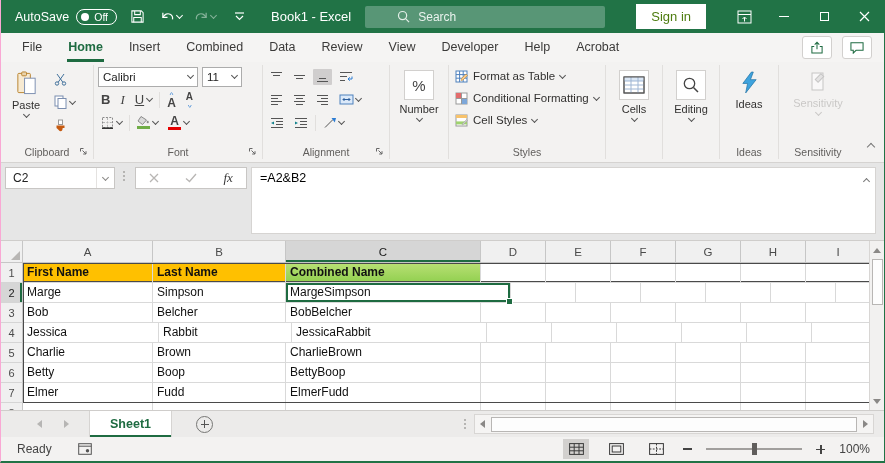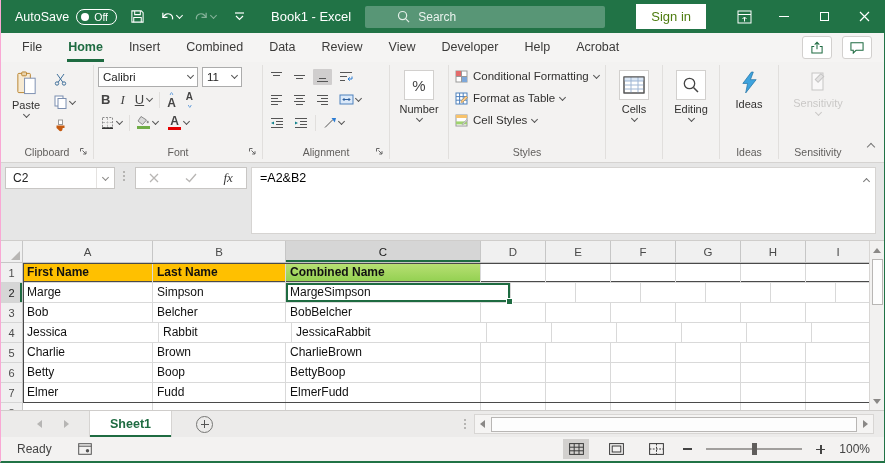--- a/index.html
+++ b/index.html
@@ -455,35 +455,35 @@
         <span class="icobox" style="font-size:15px;color:#444">%</span>
         <span class="blabel">Number</span>
         <i class="chev-d"></i>
       </div>
     </div>
     <div class="rsep"></div>
 
     <div class="rgroup" style="width:156px">
       <div class="styles-row">
         <svg width="13" height="13" viewBox="0 0 13 13">
+            <rect x="1" y="1" width="11" height="11" fill="#fff" stroke="#4f81bd"></rect>
+            <path d="M1 4.6h11M1 8.2h11M4.6 1v11M8.2 1v11" stroke="#4f81bd"></path>
+            <path d="M6.5 8.5l4.5-4.5 1.5 1.5-4.5 4.5-2 .5z" fill="#fbca8a" stroke="#b07c2a" stroke-width=".5"></path>
+          </svg>
+        <span>Format as Table</span>
+        <i class="chev-d"></i>
+      </div>
+      <div class="styles-row">
+        <svg width="13" height="13" viewBox="0 0 13 13">
             <rect x="1" y="1" width="11" height="11" fill="#fff" stroke="#999"></rect>
             <rect x="1" y="1" width="5.5" height="5.5" fill="#e36c6c"></rect>
             <rect x="6.5" y="6.5" width="5.5" height="5.5" fill="#7da7d9"></rect>
             <path d="M6.5 1v11M1 6.5h11" stroke="#999"></path>
           </svg>
         <span>Conditional Formatting</span>
-        <i class="chev-d"></i>
-      </div>
-      <div class="styles-row">
-        <svg width="13" height="13" viewBox="0 0 13 13">
-            <rect x="1" y="1" width="11" height="11" fill="#fff" stroke="#4f81bd"></rect>
-            <path d="M1 4.6h11M1 8.2h11M4.6 1v11M8.2 1v11" stroke="#4f81bd"></path>
-            <path d="M6.5 8.5l4.5-4.5 1.5 1.5-4.5 4.5-2 .5z" fill="#fbca8a" stroke="#b07c2a" stroke-width=".5"></path>
-          </svg>
-        <span>Format as Table</span>
         <i class="chev-d"></i>
       </div>
       <div class="styles-row">
         <svg width="13" height="13" viewBox="0 0 13 13">
             <rect x="1" y="1" width="11" height="11" fill="#fff" stroke="#999"></rect>
             <rect x="1" y="1" width="11" height="3" fill="#f7c26b"></rect>
             <rect x="1" y="7.4" width="11" height="3" fill="#9fd26f"></rect>
             <path d="M7.5 9.5l4-4 1 1-4 4-1.5.5z" fill="#c9c9c9" stroke="#9a9a9a" stroke-width=".4"></path>
           </svg>
         <span>Cell Styles</span>

